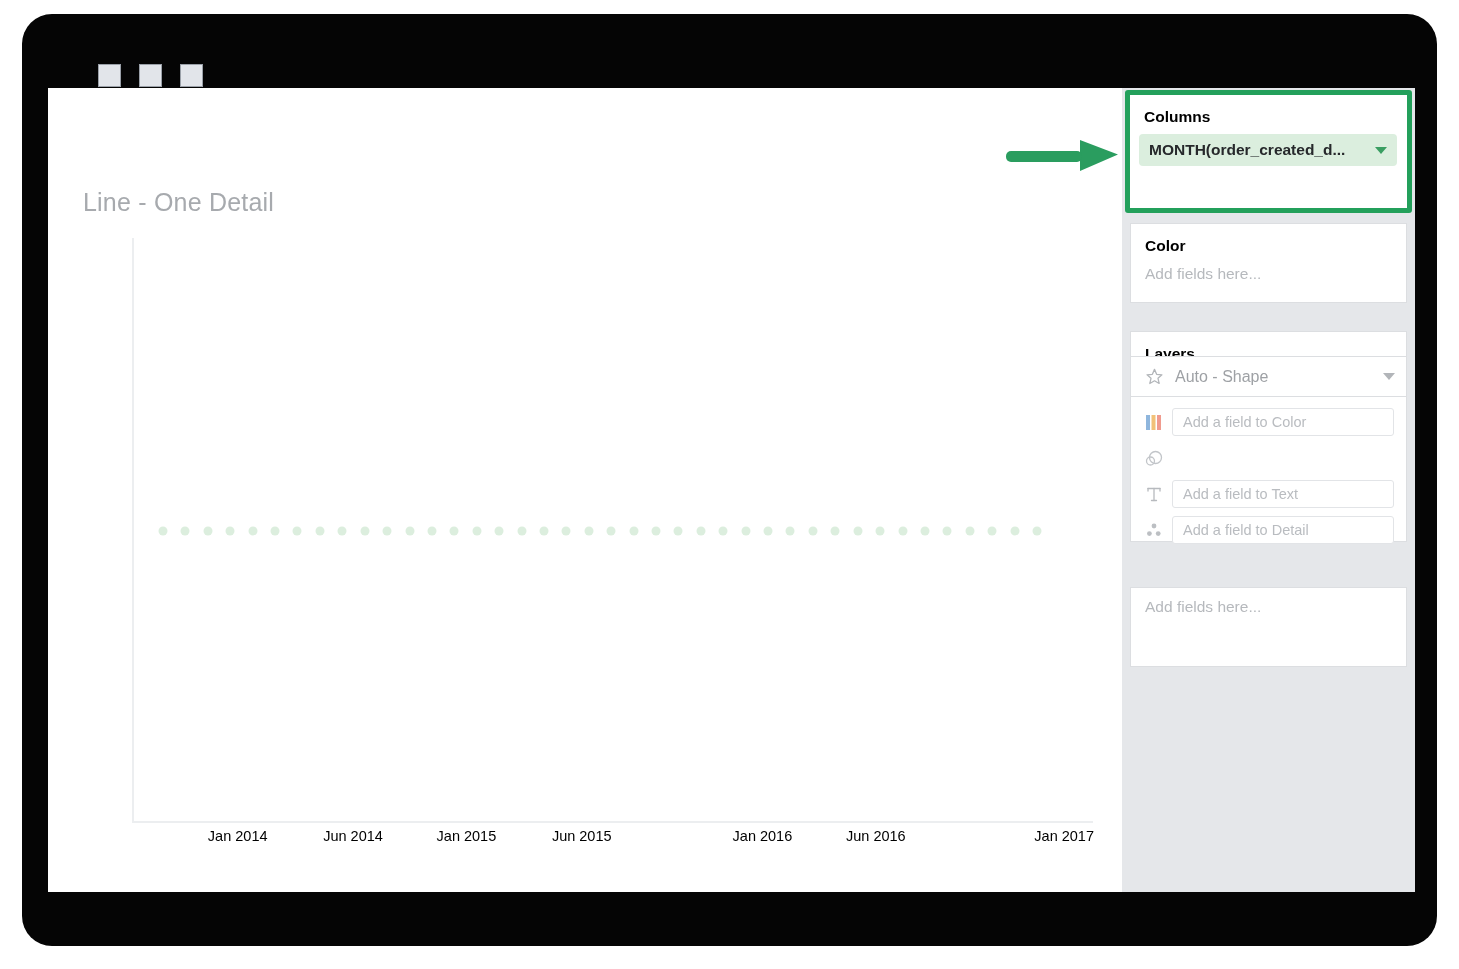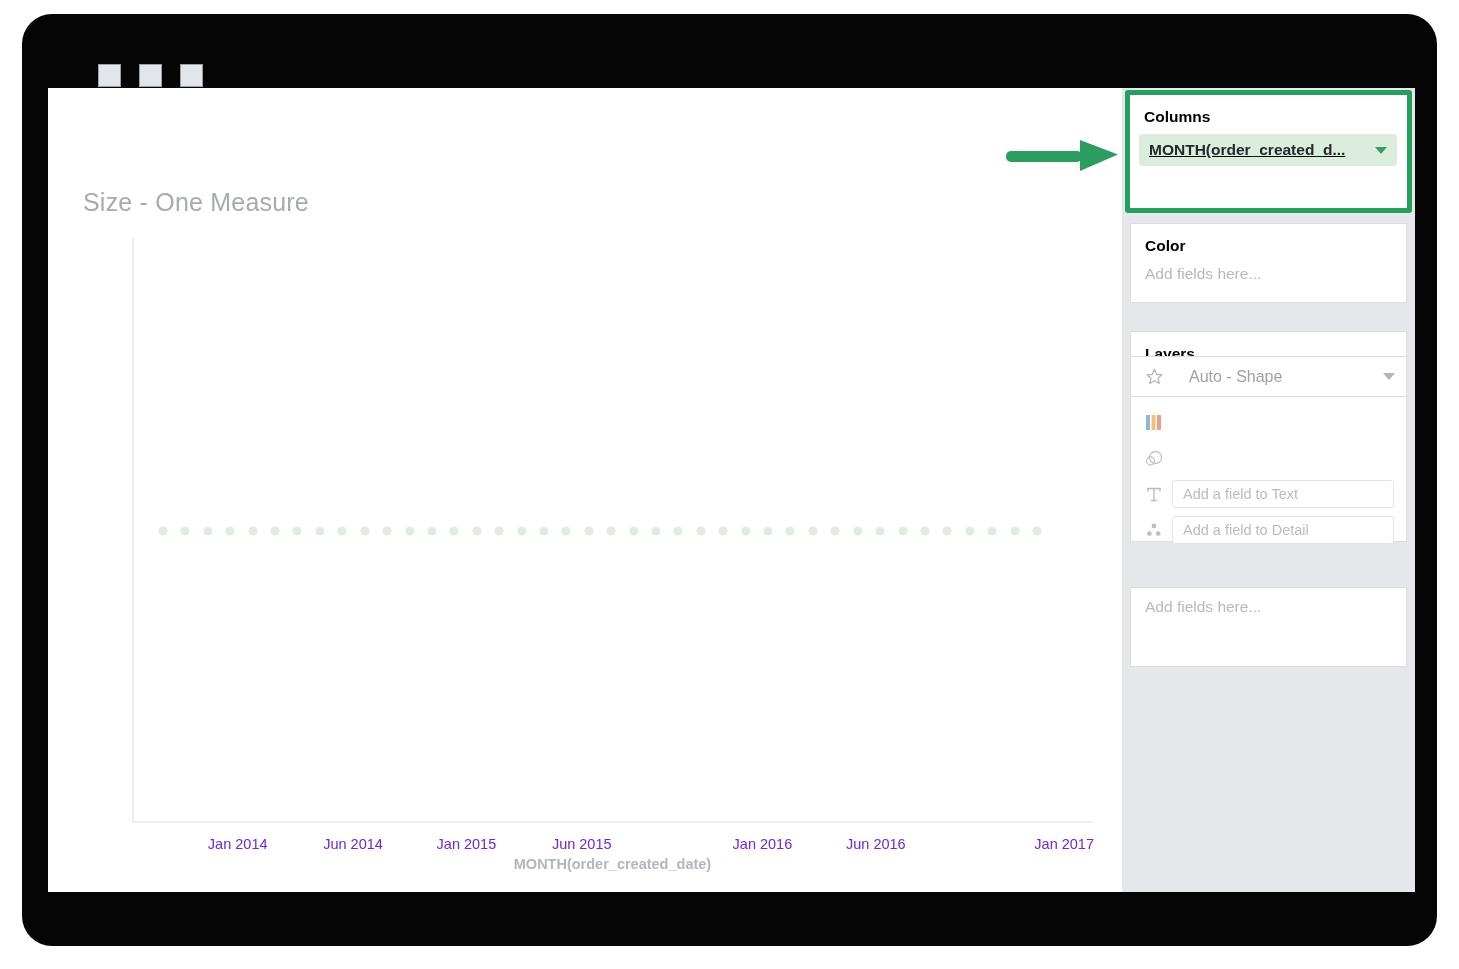--- a/index.html
+++ b/index.html
@@ -137,23 +137,23 @@
   }
   .xticks {
     position: absolute;
     left: 84px;
     top: 736px;
     width: 961px;
     height: 24px;
   }
   .xtick {
     position: absolute;
-    top: 12px;
+    top: 4px;
     font-size: 14.5px;
-    color: #6d28d9;
+    color: #000000;
     transform: translateX(-50%);
     white-space: nowrap;
   }
   .axis-title {
     position: absolute;
     left: 84px;
     top: 768px;
     width: 961px;
     text-align: center;
     font-size: 14.5px;
@@ -212,21 +212,20 @@
     left: 9px;
     top: 39px;
     width: 258px;
     height: 32px;
     background: #dbeede;
     border-radius: 4px;
     display: flex;
     align-items: center;
     box-sizing: border-box;
     padding: 0 10px;
-    text-decoration: underline;
   }
   .pill-label {
     font-size: 15.5px;
     font-weight: bold;
     color: #26282b;
     flex: 1;
     white-space: nowrap;
     overflow: hidden;
   }
   .caret {
@@ -260,21 +259,21 @@
     border: 1px solid #dcdee1;
     box-sizing: border-box;
     display: flex;
     align-items: center;
     padding: 0 11px;
   }
   .mark-label {
     font-size: 16px;
     color: #9ea1a5;
     flex: 1;
-    margin-left: 23px;
+    margin-left: 9px;
   }
   .caret-grey {
     width: 0; height: 0;
     border-left: 6px solid transparent;
     border-right: 6px solid transparent;
     border-top: 7px solid #b2b5b9;
   }
 
   
   #fields-card {
@@ -337,21 +336,21 @@
 
   <div class="titlebar">
     <div class="win-square s1"></div>
     <div class="win-square s2"></div>
     <div class="win-square s3"></div>
   </div>
 
   <div class="app">
 
     <div class="canvas">
-      <div class="chart-title">Size - One Measure</div>
+      <div class="chart-title">Line - One Detail</div>
 
       <div class="plot">
         <div class="axis-y"></div>
         <div class="axis-x"></div>
         <div class="marks" id="marks">
             <div class="dot" style="left: 31px; top: 292.5px; background: rgb(220, 238, 222);"></div>
             <div class="dot" style="left: 53.4103px; top: 292.5px; background: rgb(220, 238, 222);"></div>
             <div class="dot" style="left: 75.8205px; top: 292.5px; background: rgb(220, 238, 222);"></div>
             <div class="dot" style="left: 98.2308px; top: 292.5px; background: rgb(220, 238, 222);"></div>
             <div class="dot" style="left: 120.641px; top: 292.5px; background: rgb(220, 238, 222);"></div>
@@ -395,21 +394,20 @@
 
       <div class="xticks" id="xticks">
           <div class="xtick" style="left: 105.71px;">Jan 2014</div>
           <div class="xtick" style="left: 221.03px;">Jun 2014</div>
           <div class="xtick" style="left: 334.428px;">Jan 2015</div>
           <div class="xtick" style="left: 449.748px;">Jun 2015</div>
           <div class="xtick" style="left: 630.416px;">Jan 2016</div>
           <div class="xtick" style="left: 743.814px;">Jun 2016</div>
           <div class="xtick" style="left: 932.17px;">Jan 2017</div>
         </div>
-      <div class="axis-title">MONTH(order_created_date)</div>
     </div>
 
     <div class="shelf">
 
       <div class="highlight-box"></div>
       <div id="columns-inner">
         <div class="card-title">Columns</div>
         <div class="pill">
           <span class="pill-label">MONTH(order_created_d...</span>
           <span class="caret"></span>
@@ -439,20 +437,21 @@
       <div class="card" id="fields-card">
 
         <div class="field-row">
           <span class="field-icon">
             <svg width="17" height="15" viewBox="0 0 17 15">
               <rect x="0" y="0" width="4" height="15" fill="#8fb6dd"></rect>
               <rect x="5.5" y="0" width="4" height="15" fill="#f2c178"></rect>
               <rect x="11" y="0" width="4" height="15" fill="#f09b8e"></rect>
             </svg>
           </span>
+          <span class="field-input">Add a field to Color</span>
         </div>
 
         <div class="field-row">
           <span class="field-icon">
             <svg width="20" height="17" viewBox="0 0 20 17" fill="none" stroke="#c2c5c9" stroke-width="1.3">
               <circle cx="11.5" cy="7.5" r="6"></circle>
               <circle cx="6.5" cy="11" r="4"></circle>
             </svg>
           </span>
         </div>

